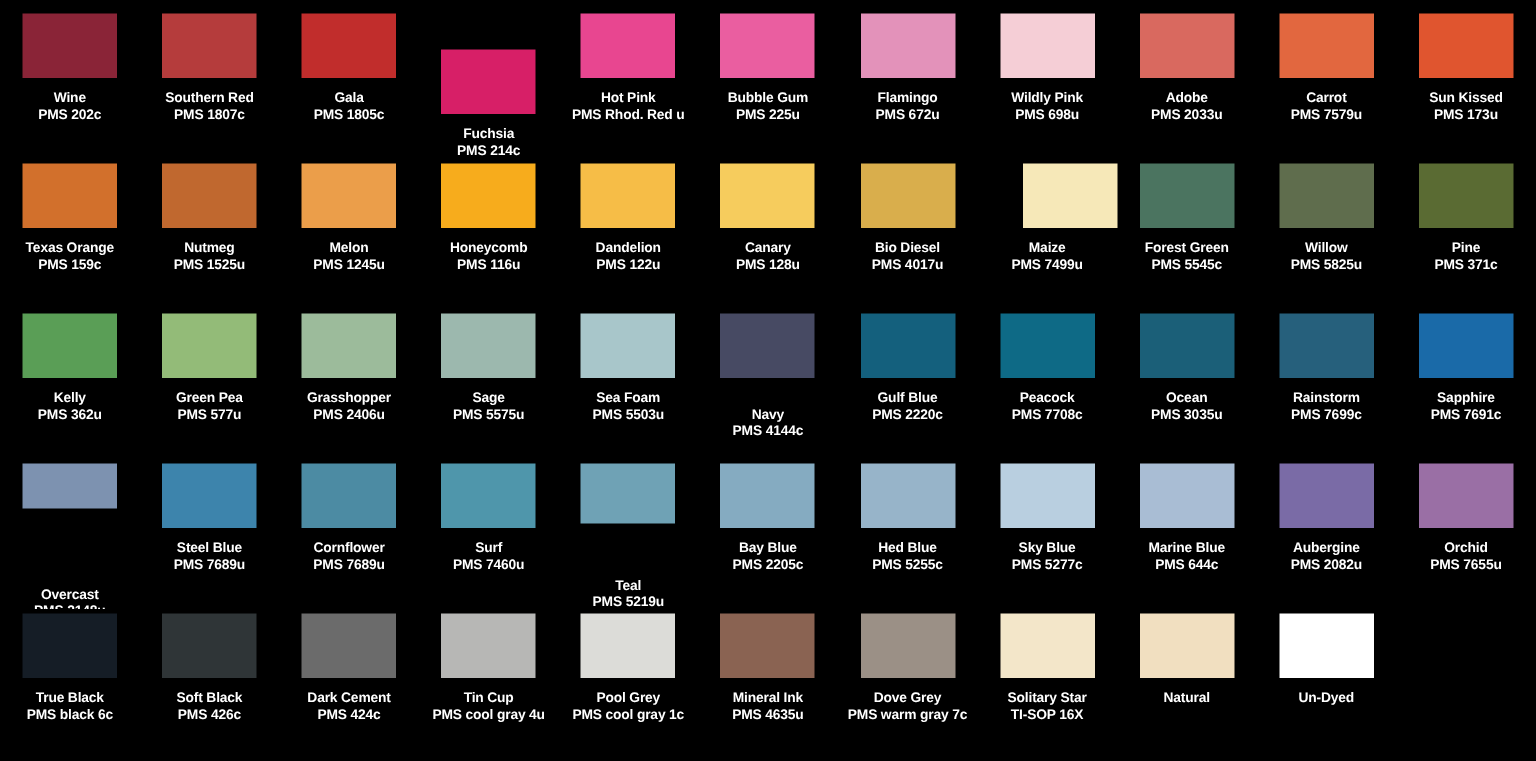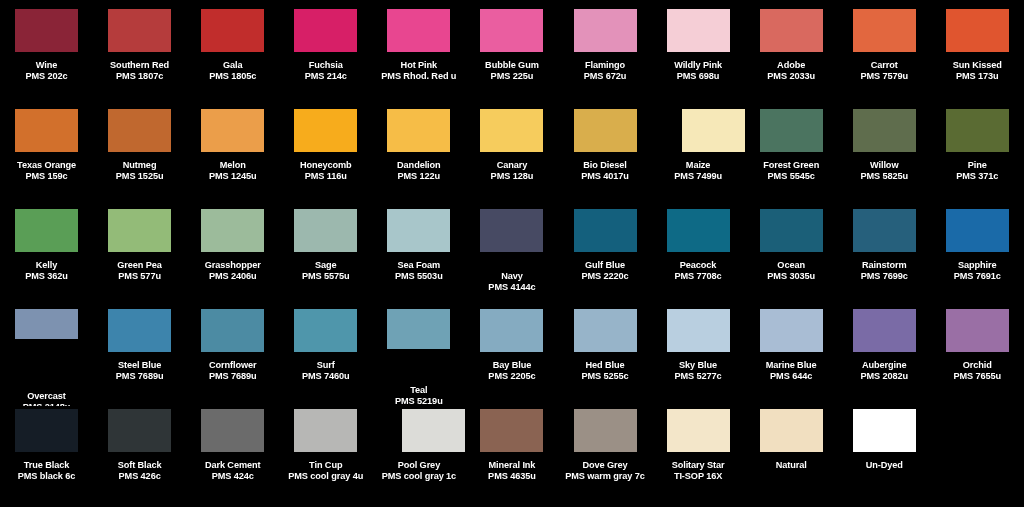--- a/index.html
+++ b/index.html
@@ -87,21 +87,21 @@
           <span class="swatch-code">PMS 1807c</span>
         </span>
       </div>
       <div class="swatch-cell" style="flex-basis: 93.0909px; width: 93.0909px;">
         <span class="swatch-chip" style="background: rgb(193, 45, 44);"></span>
         <span class="swatch-label">
           <span class="swatch-name">Gala</span>
           <span class="swatch-code">PMS 1805c</span>
         </span>
       </div>
-      <div class="swatch-cell" style="flex-basis: 93.0909px; width: 93.0909px;">
+      <div class="swatch-cell" style="flex-basis: 93.0909px; width: 93.0909px; justify-content: flex-end;">
         <span class="swatch-chip" style="background: rgb(215, 31, 103);"></span>
         <span class="swatch-label">
           <span class="swatch-name">Fuchsia</span>
           <span class="swatch-code">PMS 214c</span>
         </span>
       </div>
       <div class="swatch-cell" style="flex-basis: 93.0909px; width: 93.0909px;">
         <span class="swatch-chip" style="background: rgb(232, 70, 144);"></span>
         <span class="swatch-label">
           <span class="swatch-name">Hot Pink</span>
@@ -410,21 +410,21 @@
           <span class="swatch-code">PMS 424c</span>
         </span>
       </div>
       <div class="swatch-cell" style="flex-basis: 93.0909px; width: 93.0909px;">
         <span class="swatch-chip" style="background: rgb(183, 183, 181);"></span>
         <span class="swatch-label">
           <span class="swatch-name">Tin Cup</span>
           <span class="swatch-code">PMS cool gray 4u</span>
         </span>
       </div>
-      <div class="swatch-cell" style="flex-basis: 93.0909px; width: 93.0909px; align-items: flex-end;">
+      <div class="swatch-cell" style="flex-basis: 93.0909px; width: 93.0909px;">
         <span class="swatch-chip" style="background: rgb(220, 220, 216);"></span>
         <span class="swatch-label">
           <span class="swatch-name">Pool Grey</span>
           <span class="swatch-code">PMS cool gray 1c</span>
         </span>
       </div>
       <div class="swatch-cell" style="flex-basis: 93.0909px; width: 93.0909px;">
         <span class="swatch-chip" style="background: rgb(138, 99, 82);"></span>
         <span class="swatch-label">
           <span class="swatch-name">Mineral Ink</span>

